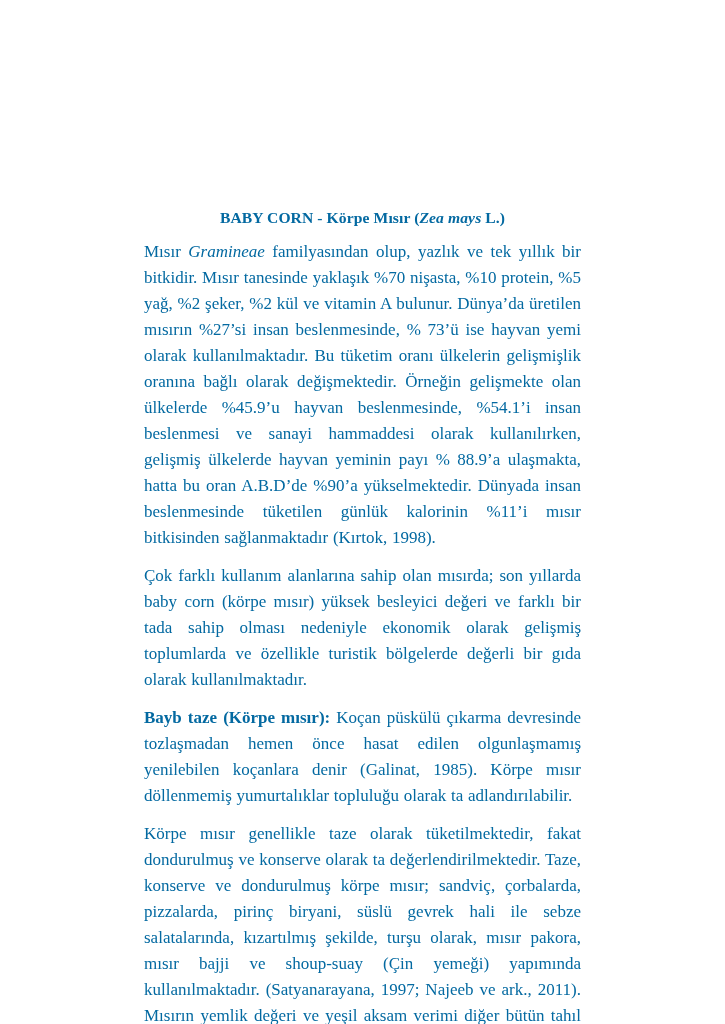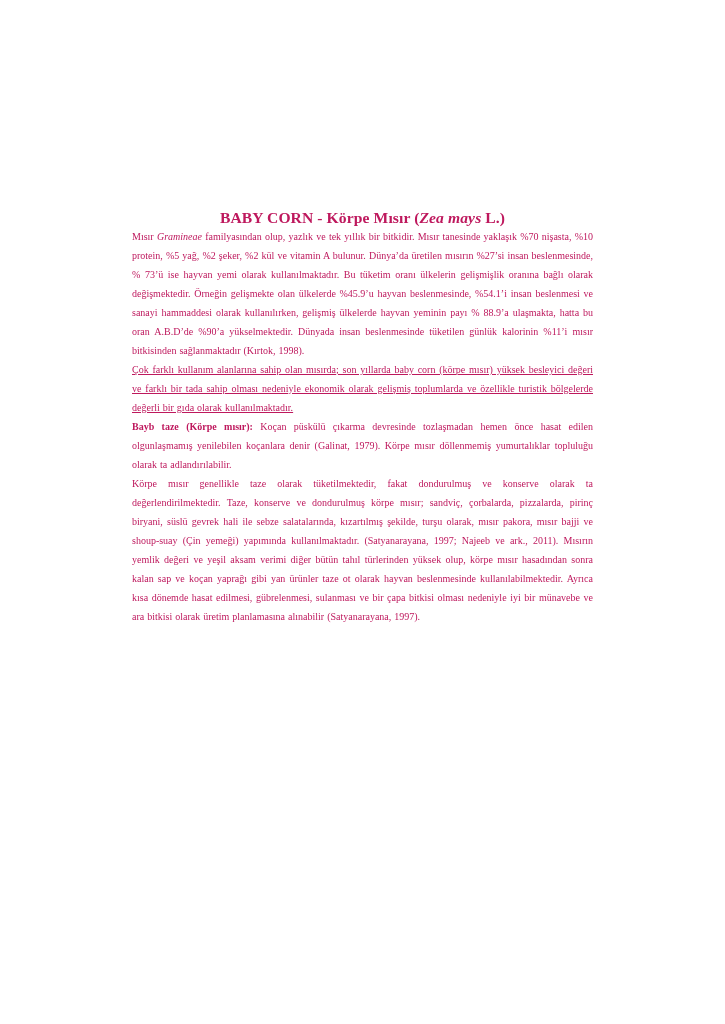--- a/index.html
+++ b/index.html
@@ -7,64 +7,64 @@
     padding: 0;
     background: #ffffff;
   }
   .page {
     position: relative;
     width: 725px;
     height: 1024px;
     background: #ffffff;
     overflow: hidden;
     font-family: "Liberation Serif", "DejaVu Serif", serif;
-    color: #be185d;
+    color: #0369a1;
   }
   .content {
     position: absolute;
     left: 132px;
     top: 0;
     width: 461px;
   }
   .doc-title {
     margin: 209px 0 0 0;
     text-align: center;
     font-size: 15.6px;
     font-weight: bold;
     line-height: 18px;
     letter-spacing: 0.1px;
     white-space: nowrap;
   }
   .doc-title .species {
     font-style: italic;
   }
   p.para {
-    margin: 0;
+    margin: 12px;
     text-align: justify;
-    font-size: 10px;
-    line-height: 19px;
+    font-size: 17px;
+    line-height: 26px;
     word-spacing: 0.5px;
   }
   .p-intro { margin-top: 51px; }
-  .p-usage { margin-top: 18px; text-decoration: underline; }
+  .p-usage { margin-top: 18px; }
   .p-definition { margin-top: 46px; }
   .p-consumption { margin-top: 15px; }
   .italic-run { font-style: italic; }
   .bold-run { font-weight: bold; }
 </style>
 </head>
 <body>
 
 <div class="page">
   <div class="content">
 
     <h1 class="doc-title"><span>BABY CORN - Körpe Mısır (</span><span class="species">Zea mays</span><span> L.)</span></h1>
 
     <p class="para p-intro"><span>Mısır </span><span class="italic-run">Gramineae</span><span> familyasından olup, yazlık ve tek yıllık bir bitkidir. Mısır tanesinde yaklaşık %70 nişasta, %10 protein, %5 yağ, %2 şeker, %2 kül ve vitamin A bulunur. Dünya’da üretilen mısırın %27’si insan beslenmesinde, % 73’ü ise hayvan yemi olarak kullanılmaktadır. Bu tüketim oranı ülkelerin gelişmişlik oranına bağlı olarak değişmektedir. Örneğin gelişmekte olan ülkelerde %45.9’u hayvan beslenmesinde, %54.1’i insan beslenmesi ve sanayi hammaddesi olarak kullanılırken, gelişmiş ülkelerde hayvan yeminin payı % 88.9’a ulaşmakta, hatta bu oran A.B.D’de %90’a yükselmektedir. Dünyada insan beslenmesinde tüketilen günlük kalorinin %11’i mısır bitkisinden sağlanmaktadır (Kırtok, 1998).</span></p>
 
     <p class="para p-usage">Çok farklı kullanım alanlarına sahip olan mısırda; son yıllarda baby corn (körpe mısır) yüksek besleyici değeri ve farklı bir tada sahip olması nedeniyle ekonomik olarak gelişmiş toplumlarda ve özellikle turistik bölgelerde değerli bir gıda olarak kullanılmaktadır.</p>
 
-    <p class="para p-definition"><span class="bold-run">Bayb taze (Körpe mısır):</span><span> Koçan püskülü çıkarma devresinde tozlaşmadan hemen önce hasat edilen olgunlaşmamış yenilebilen koçanlara denir  (Galinat, 1979). Körpe mısır döllenmemiş yumurtalıklar topluluğu olarak ta adlandırılabilir.</span></p>
+    <p class="para p-definition"><span class="bold-run">Bayb taze (Körpe mısır):</span><span> Koçan püskülü çıkarma devresinde tozlaşmadan hemen önce hasat edilen olgunlaşmamış yenilebilen koçanlara denir  (Galinat, 1985). Körpe mısır döllenmemiş yumurtalıklar topluluğu olarak ta adlandırılabilir.</span></p>
 
     <p class="para p-consumption">Körpe mısır genellikle taze olarak tüketilmektedir, fakat dondurulmuş ve konserve olarak ta değerlendirilmektedir. Taze, konserve ve dondurulmuş körpe mısır; sandviç, çorbalarda, pizzalarda, pirinç biryani, süslü gevrek hali ile sebze salatalarında, kızartılmış şekilde, turşu olarak, mısır pakora, mısır bajji ve shoup-suay (Çin yemeği) yapımında kullanılmaktadır. (Satyanarayana, 1997;  Najeeb ve ark., 2011). Mısırın yemlik değeri ve yeşil aksam verimi diğer bütün tahıl türlerinden yüksek olup, körpe mısır hasadından sonra kalan sap ve koçan yaprağı gibi yan ürünler taze ot olarak hayvan beslenmesinde kullanılabilmektedir. Ayrıca kısa dönemde hasat edilmesi, gübrelenmesi, sulanması ve bir çapa bitkisi olması nedeniyle iyi bir münavebe ve ara bitkisi olarak üretim planlamasına alınabilir (Satyanarayana, 1997).</p>
 
   </div>
 </div>
 
 </body></html>

